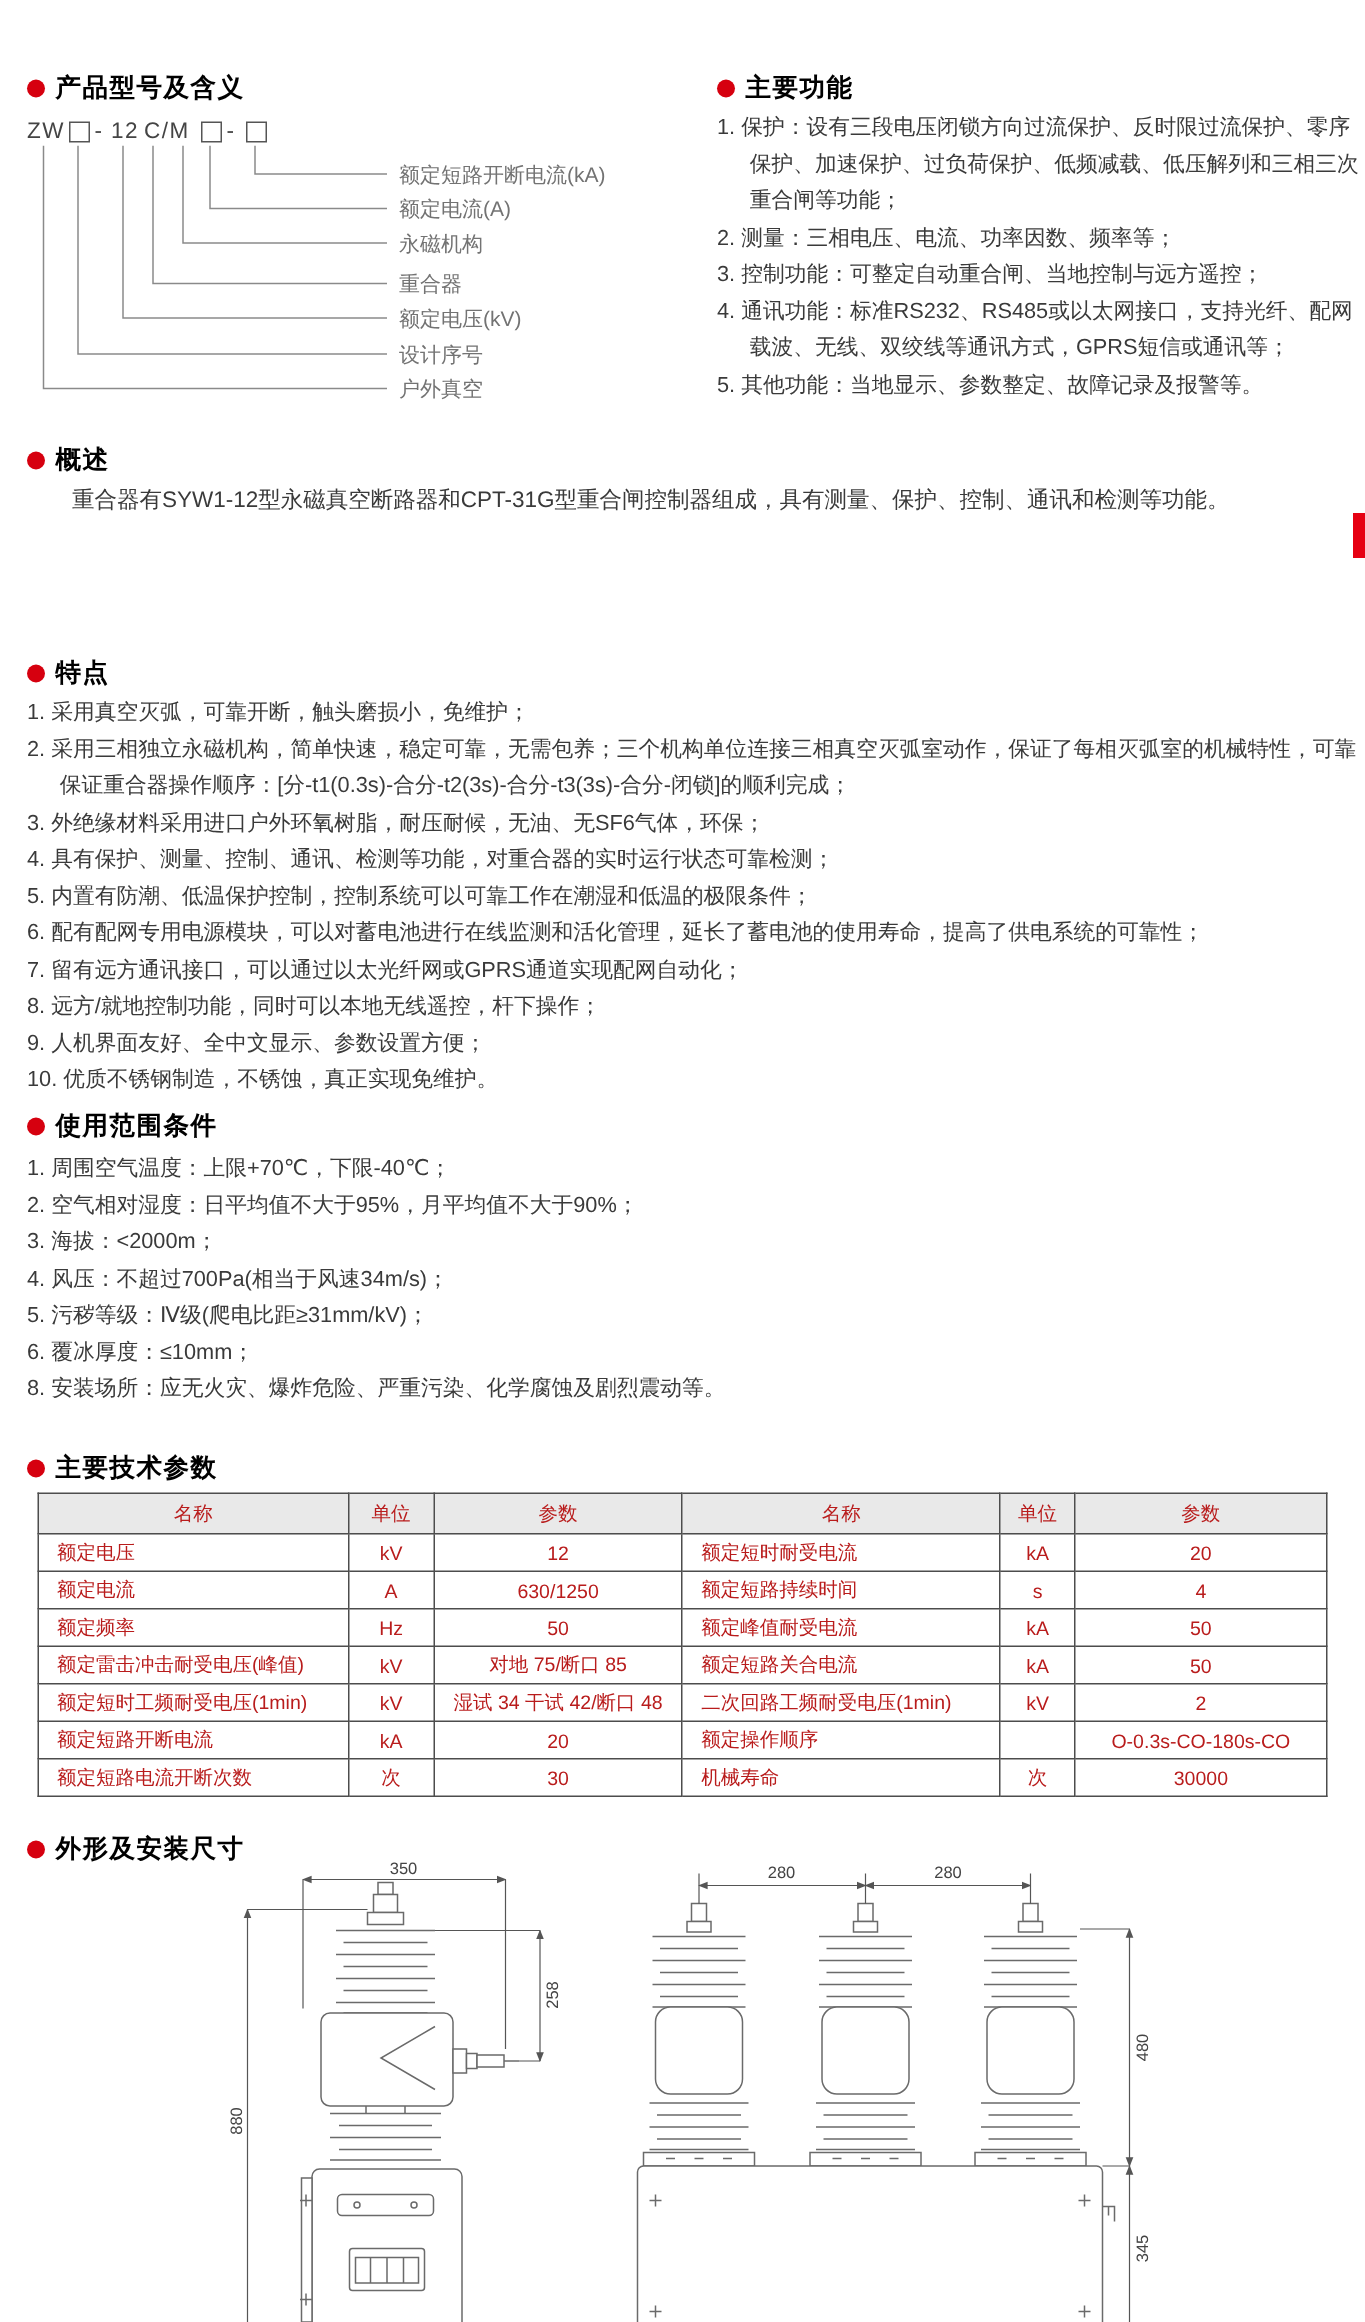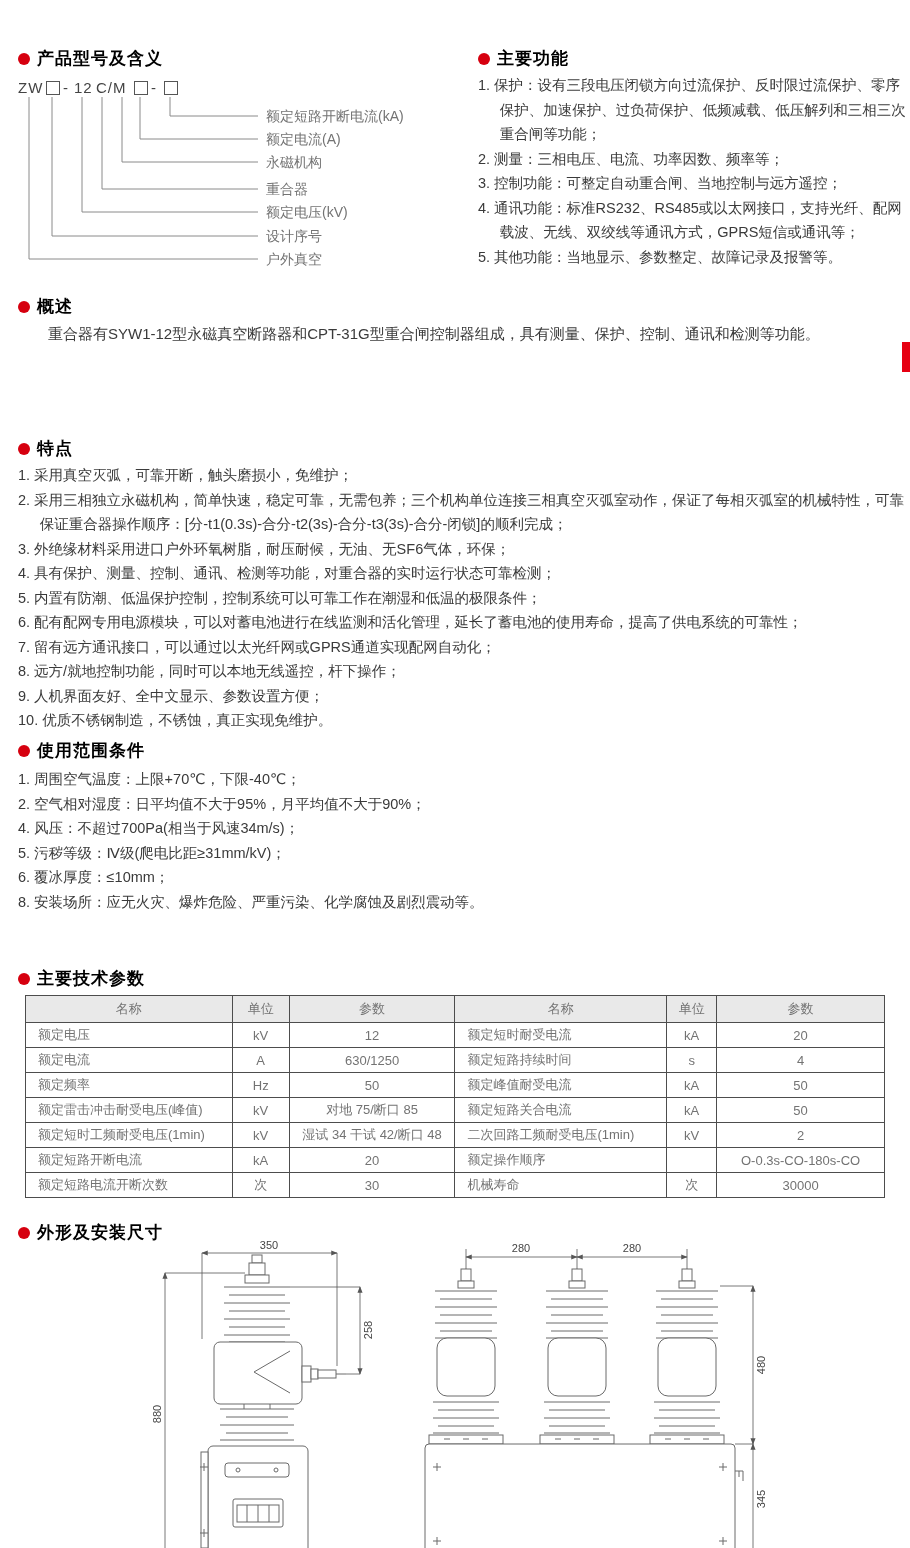--- a/index.html
+++ b/index.html
@@ -21,21 +21,21 @@
   ul.plain{list-style:none;margin:0;padding:0;font-size:14.5px;line-height:24.5px;color:#3a3a3a;}
   ul.plain li{padding-left:1.5em;text-indent:-1.5em;}
 
   .overview-area{position:absolute;left:18px;top:282px;width:882px;font-size:15px;line-height:25px;}
   .overview-area p{margin:0;text-indent:2em;}
 
   .features-area{position:absolute;left:18px;top:424px;width:888px;}
   .conditions-area{position:absolute;left:18px;top:728px;width:880px;}
 
   .params-area{position:absolute;left:25px;top:956px;}
-  table.params{border-collapse:collapse;width:860px;font-size:13px;color:#737373;border:1.5px solid #3d3d3d;}
+  table.params{border-collapse:collapse;width:860px;font-size:13px;color:#b91c1c;border:1.5px solid #3d3d3d;}
   table.params th,table.params td{border:1px solid #4d4d4d;height:24px;padding:0 5px;text-align:center;font-weight:normal;}
   table.params th{background:#e9e9e9;height:26px;}
   table.params td.name{text-align:left;padding-left:12px;}
 
   .fig-svg{position:absolute;}
   .fig-svg .fig{stroke:#6a6a6a;stroke-width:1;fill:#fff;}
   .fig-svg .ln{stroke:#6a6a6a;stroke-width:1;fill:none;}
   .fig-svg .dim{stroke:#555;stroke-width:0.8;fill:none;}
   .fig-svg text{font-size:11px;fill:#444;font-family:"Liberation Sans","DejaVu Sans",sans-serif;}
 
@@ -131,20 +131,21 @@
       <li>8. 远方/就地控制功能，同时可以本地无线遥控，杆下操作；</li>
       <li>9. 人机界面友好、全中文显示、参数设置方便；</li>
       <li>10. 优质不锈钢制造，不锈蚀，真正实现免维护。</li>
     </ul>
   </div>
 
   <div class="conditions-area">
     <ul class="plain">
       <li>1. 周围空气温度：上限+70℃，下限-40℃；</li>
       <li>2. 空气相对湿度：日平均值不大于95%，月平均值不大于90%；</li>
+      <li>3. 海拔：&lt;2000m；</li>
       <li>4. 风压：不超过700Pa(相当于风速34m/s)；</li>
       <li>5. 污秽等级：Ⅳ级(爬电比距≥31mm/kV)；</li>
       <li>6. 覆冰厚度：≤10mm；</li>
       <li>8. 安装场所：应无火灾、爆炸危险、严重污染、化学腐蚀及剧烈震动等。</li>
     </ul>
   </div>
 
   <div class="params-area">
     <table class="params">
       <colgroup>

